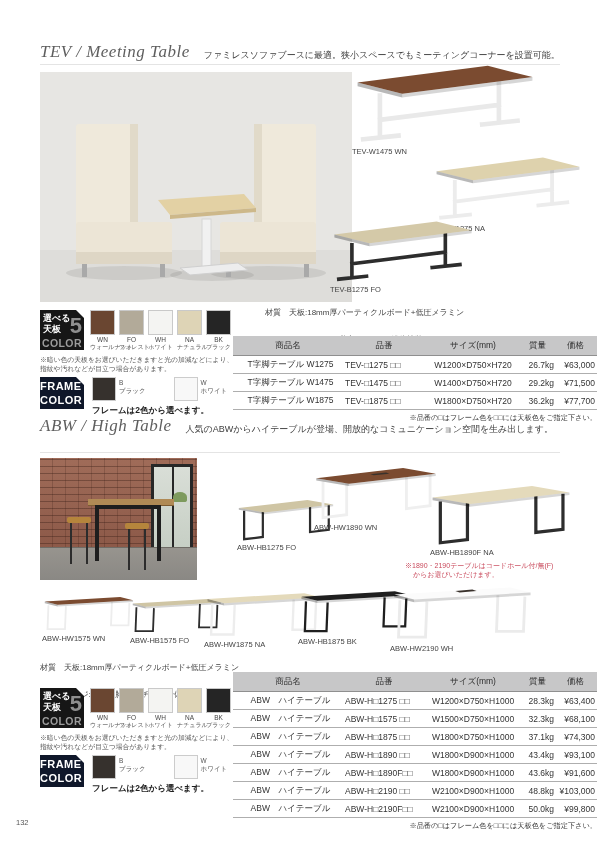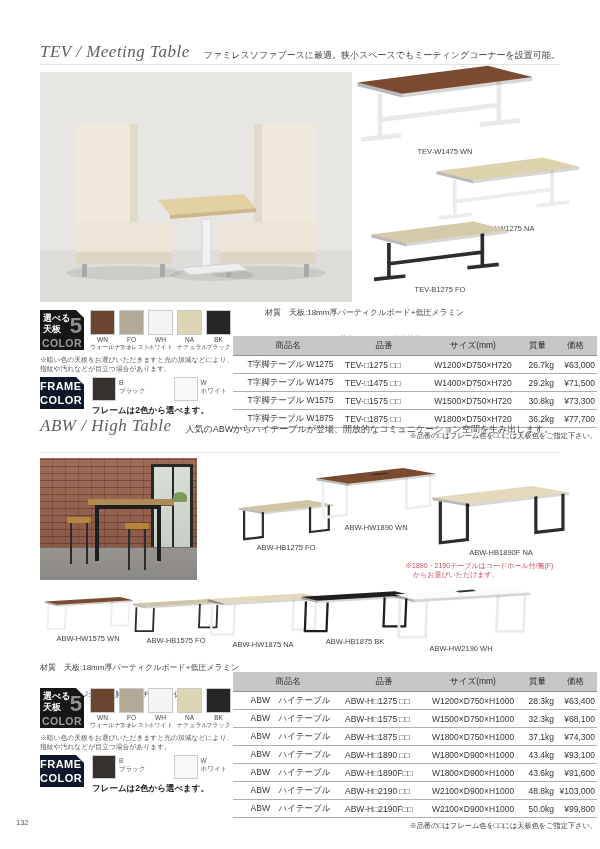--- a/index.html
+++ b/index.html
@@ -27,24 +27,24 @@
   .p2-stool1,.p2-stool2{position:absolute;width:18px;height:42px;border-left:2px solid #2c2c2c;border-right:2px solid #2c2c2c;box-sizing:border-box;}
   .p2-stool1{left:30px;top:64px;}
   .p2-stool2{left:88px;top:70px;}
   .p2-seat1,.p2-seat2{position:absolute;width:24px;height:6px;background:#b5853c;border-radius:2px;}
   .p2-seat1{left:27px;top:59px;}
   .p2-seat2{left:85px;top:65px;}
   
   .tiles{position:absolute;left:0;top:0;width:0;height:0;}
   .tile{position:absolute;}
   .tile svg{width:100%;height:auto;display:block;}
-  .tile-label{font-size:7.5px;color:#444;text-align:center;margin-top:1px;white-space:nowrap;}
+  .tile-label{font-size:7.5px;color:#444;text-align:left;margin-top:1px;white-space:nowrap;}
   .tev-tiles div.tile:nth-of-type(1){left:352px;top:64px;width:186px;}
   .tev-tiles div.tile:nth-of-type(2){left:432px;top:156px;width:152px;}
-  .tev-tiles div.tile:nth-of-type(3){left:367px;top:220px;width:146px;}
+  .tev-tiles div.tile:nth-of-type(3){left:330px;top:220px;width:146px;}
   .abw-tiles1 div.tile:nth-of-type(1){left:237px;top:500px;width:98px;}
   .abw-tiles1 div.tile:nth-of-type(2){left:314px;top:468px;width:124px;}
   .abw-tiles1 div.tile:nth-of-type(3){left:430px;top:486px;width:142px;}
   .abw-tiles2 div.tile:nth-of-type(1){left:42px;top:596px;width:92px;}
   .abw-tiles2 div.tile:nth-of-type(2){left:130px;top:598px;width:92px;}
   .abw-tiles2 div.tile:nth-of-type(3){left:204px;top:592px;width:118px;}
   .abw-tiles2 div.tile:nth-of-type(4){left:298px;top:590px;width:114px;}
   .abw-tiles2 div.tile:nth-of-type(5){left:390px;top:586px;width:142px;}
   
   .material{position:absolute;font-size:8px;color:#444;line-height:11px;white-space:nowrap;}
@@ -281,27 +281,20 @@
         </div>
 
         <div class="spec-row">
           <span>T字脚テーブル W1475</span>
           <span>TEV-□1475 □□</span>
           <span>W1400×D750×H720</span>
           <span>29.2kg</span>
           <span>¥71,500</span>
         </div>
 
-        <div class="spec-row">
-          <span>T字脚テーブル W1575</span>
-          <span>TEV-□1575 □□</span>
-          <span>W1500×D750×H720</span>
-          <span>30.8kg</span>
-          <span>¥73,300</span>
-        </div>
 
         <div class="spec-row">
           <span>T字脚テーブル W1875</span>
           <span>TEV-□1875 □□</span>
           <span>W1800×D750×H720</span>
           <span>36.2kg</span>
           <span>¥77,700</span>
         </div>
       </div>
     <div class="tbl-note">※品番の□はフレーム色を□□には天板色をご指定下さい。</div>

